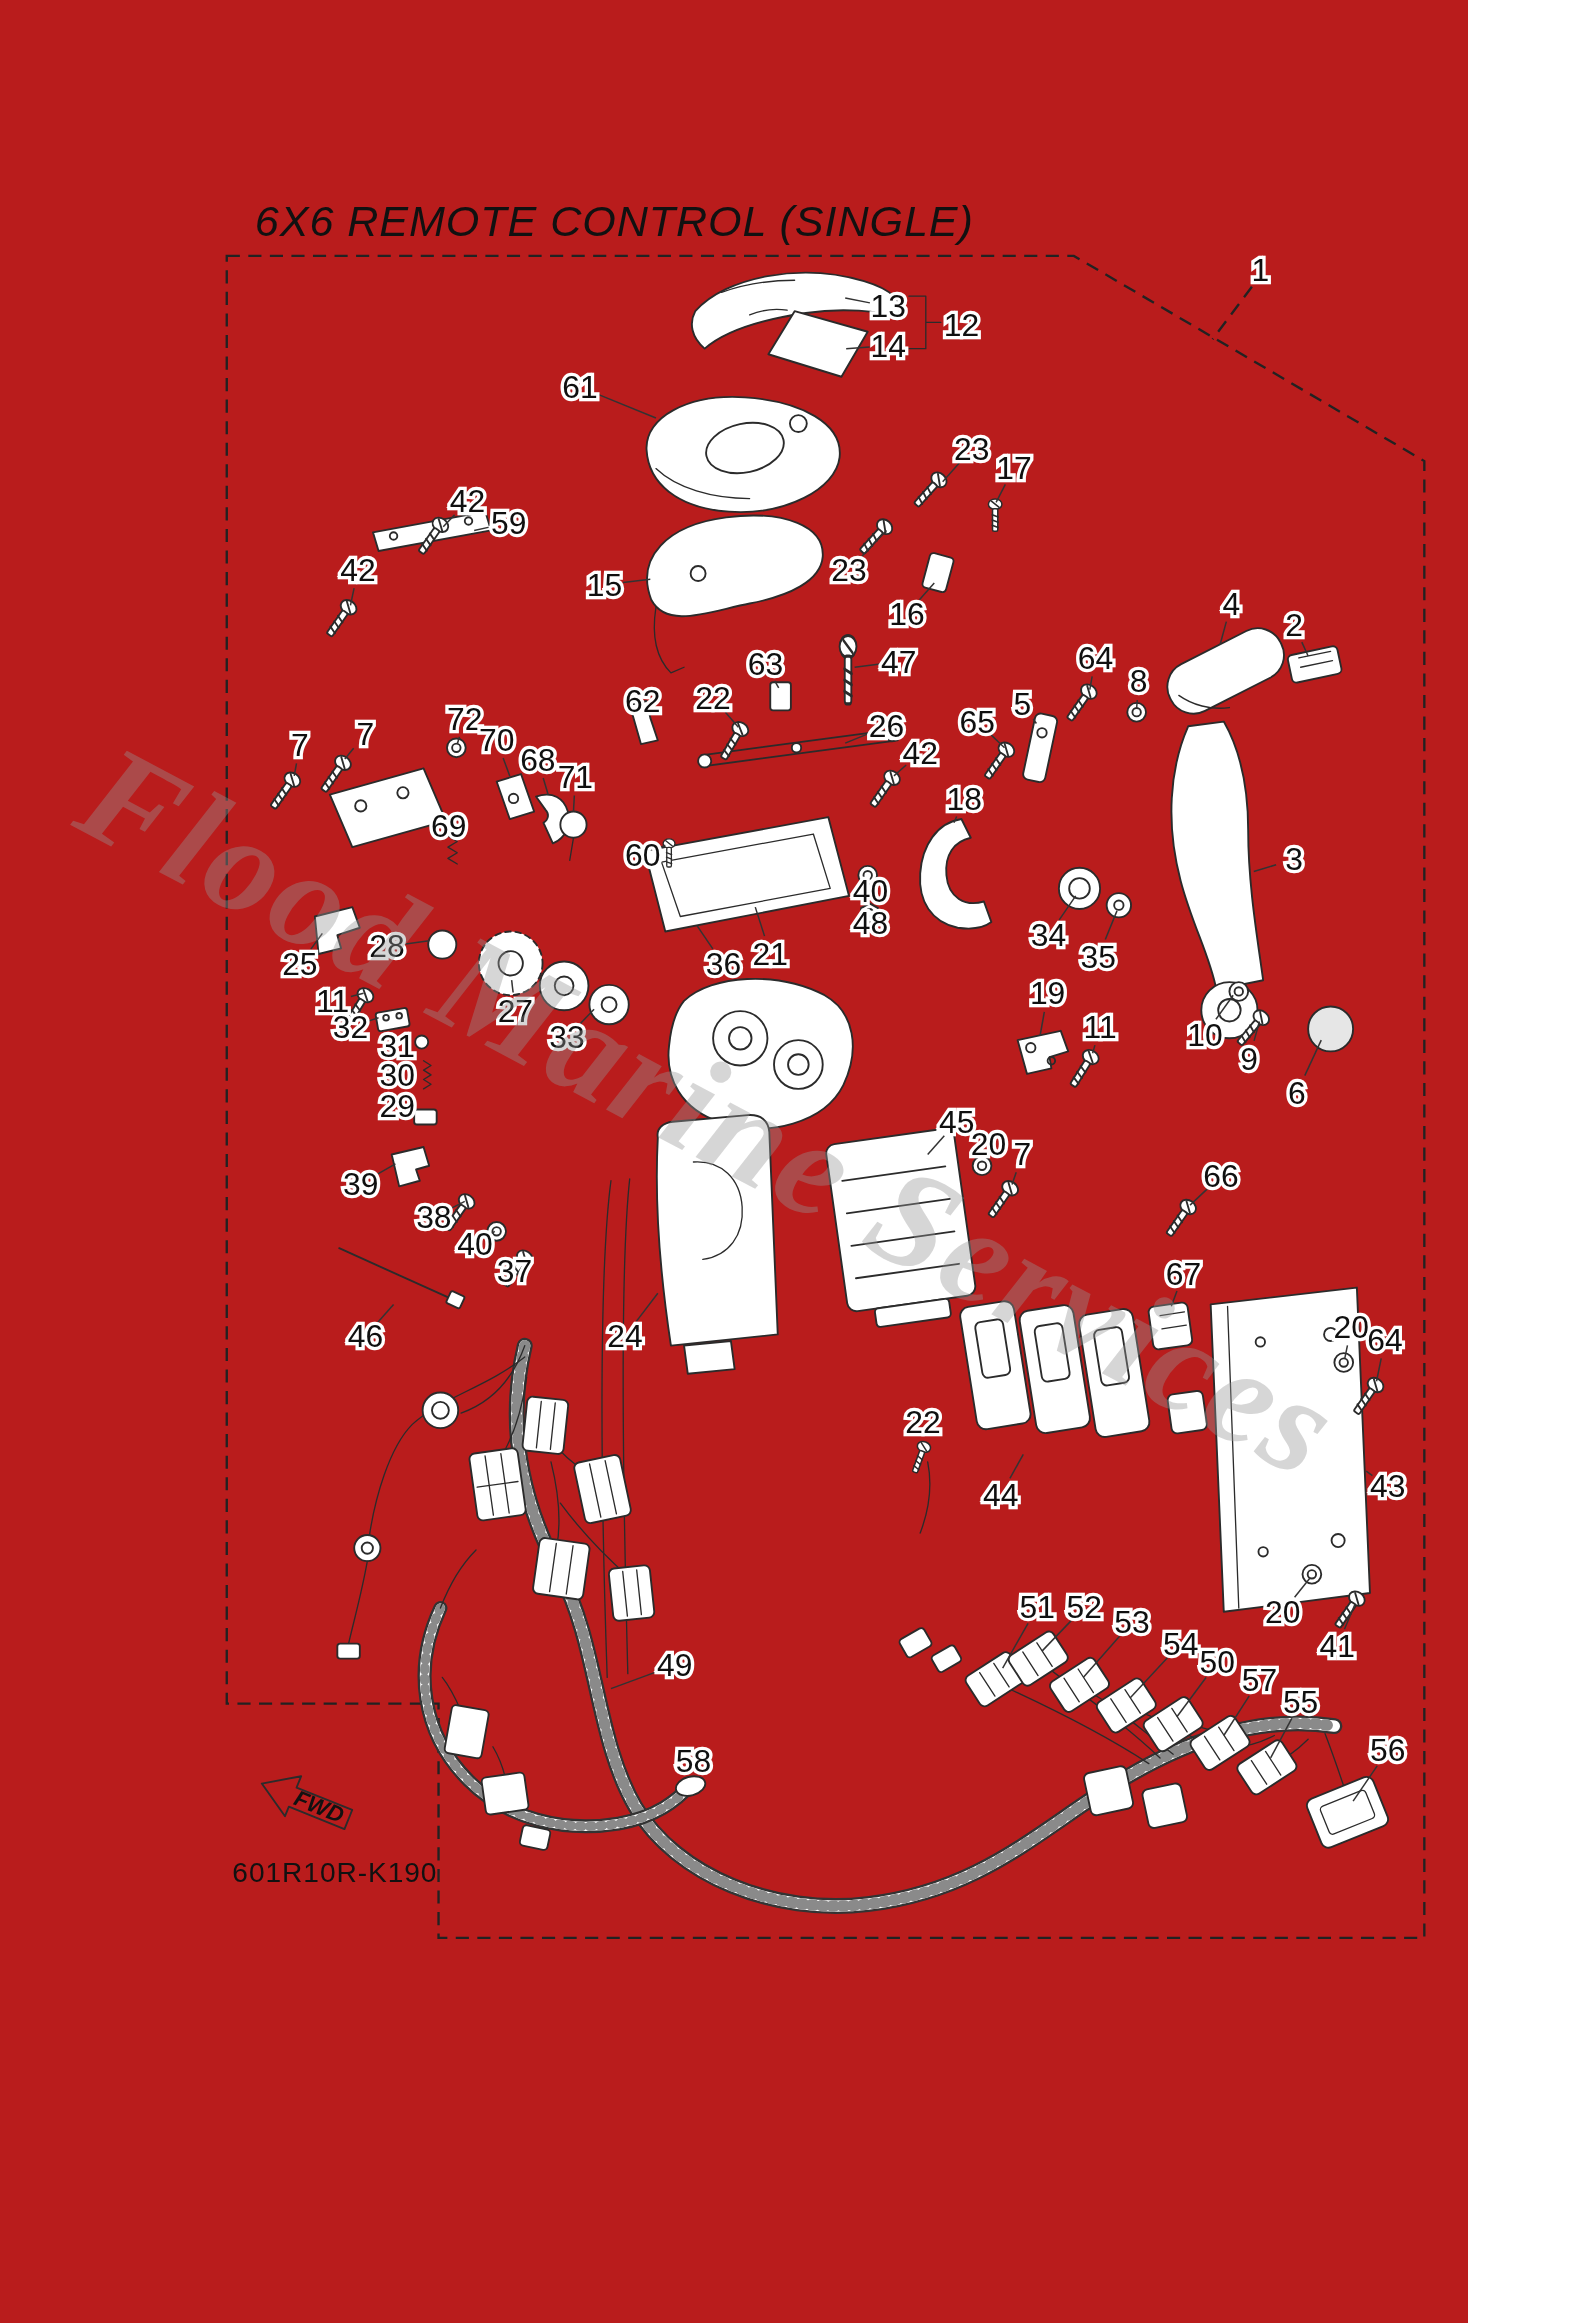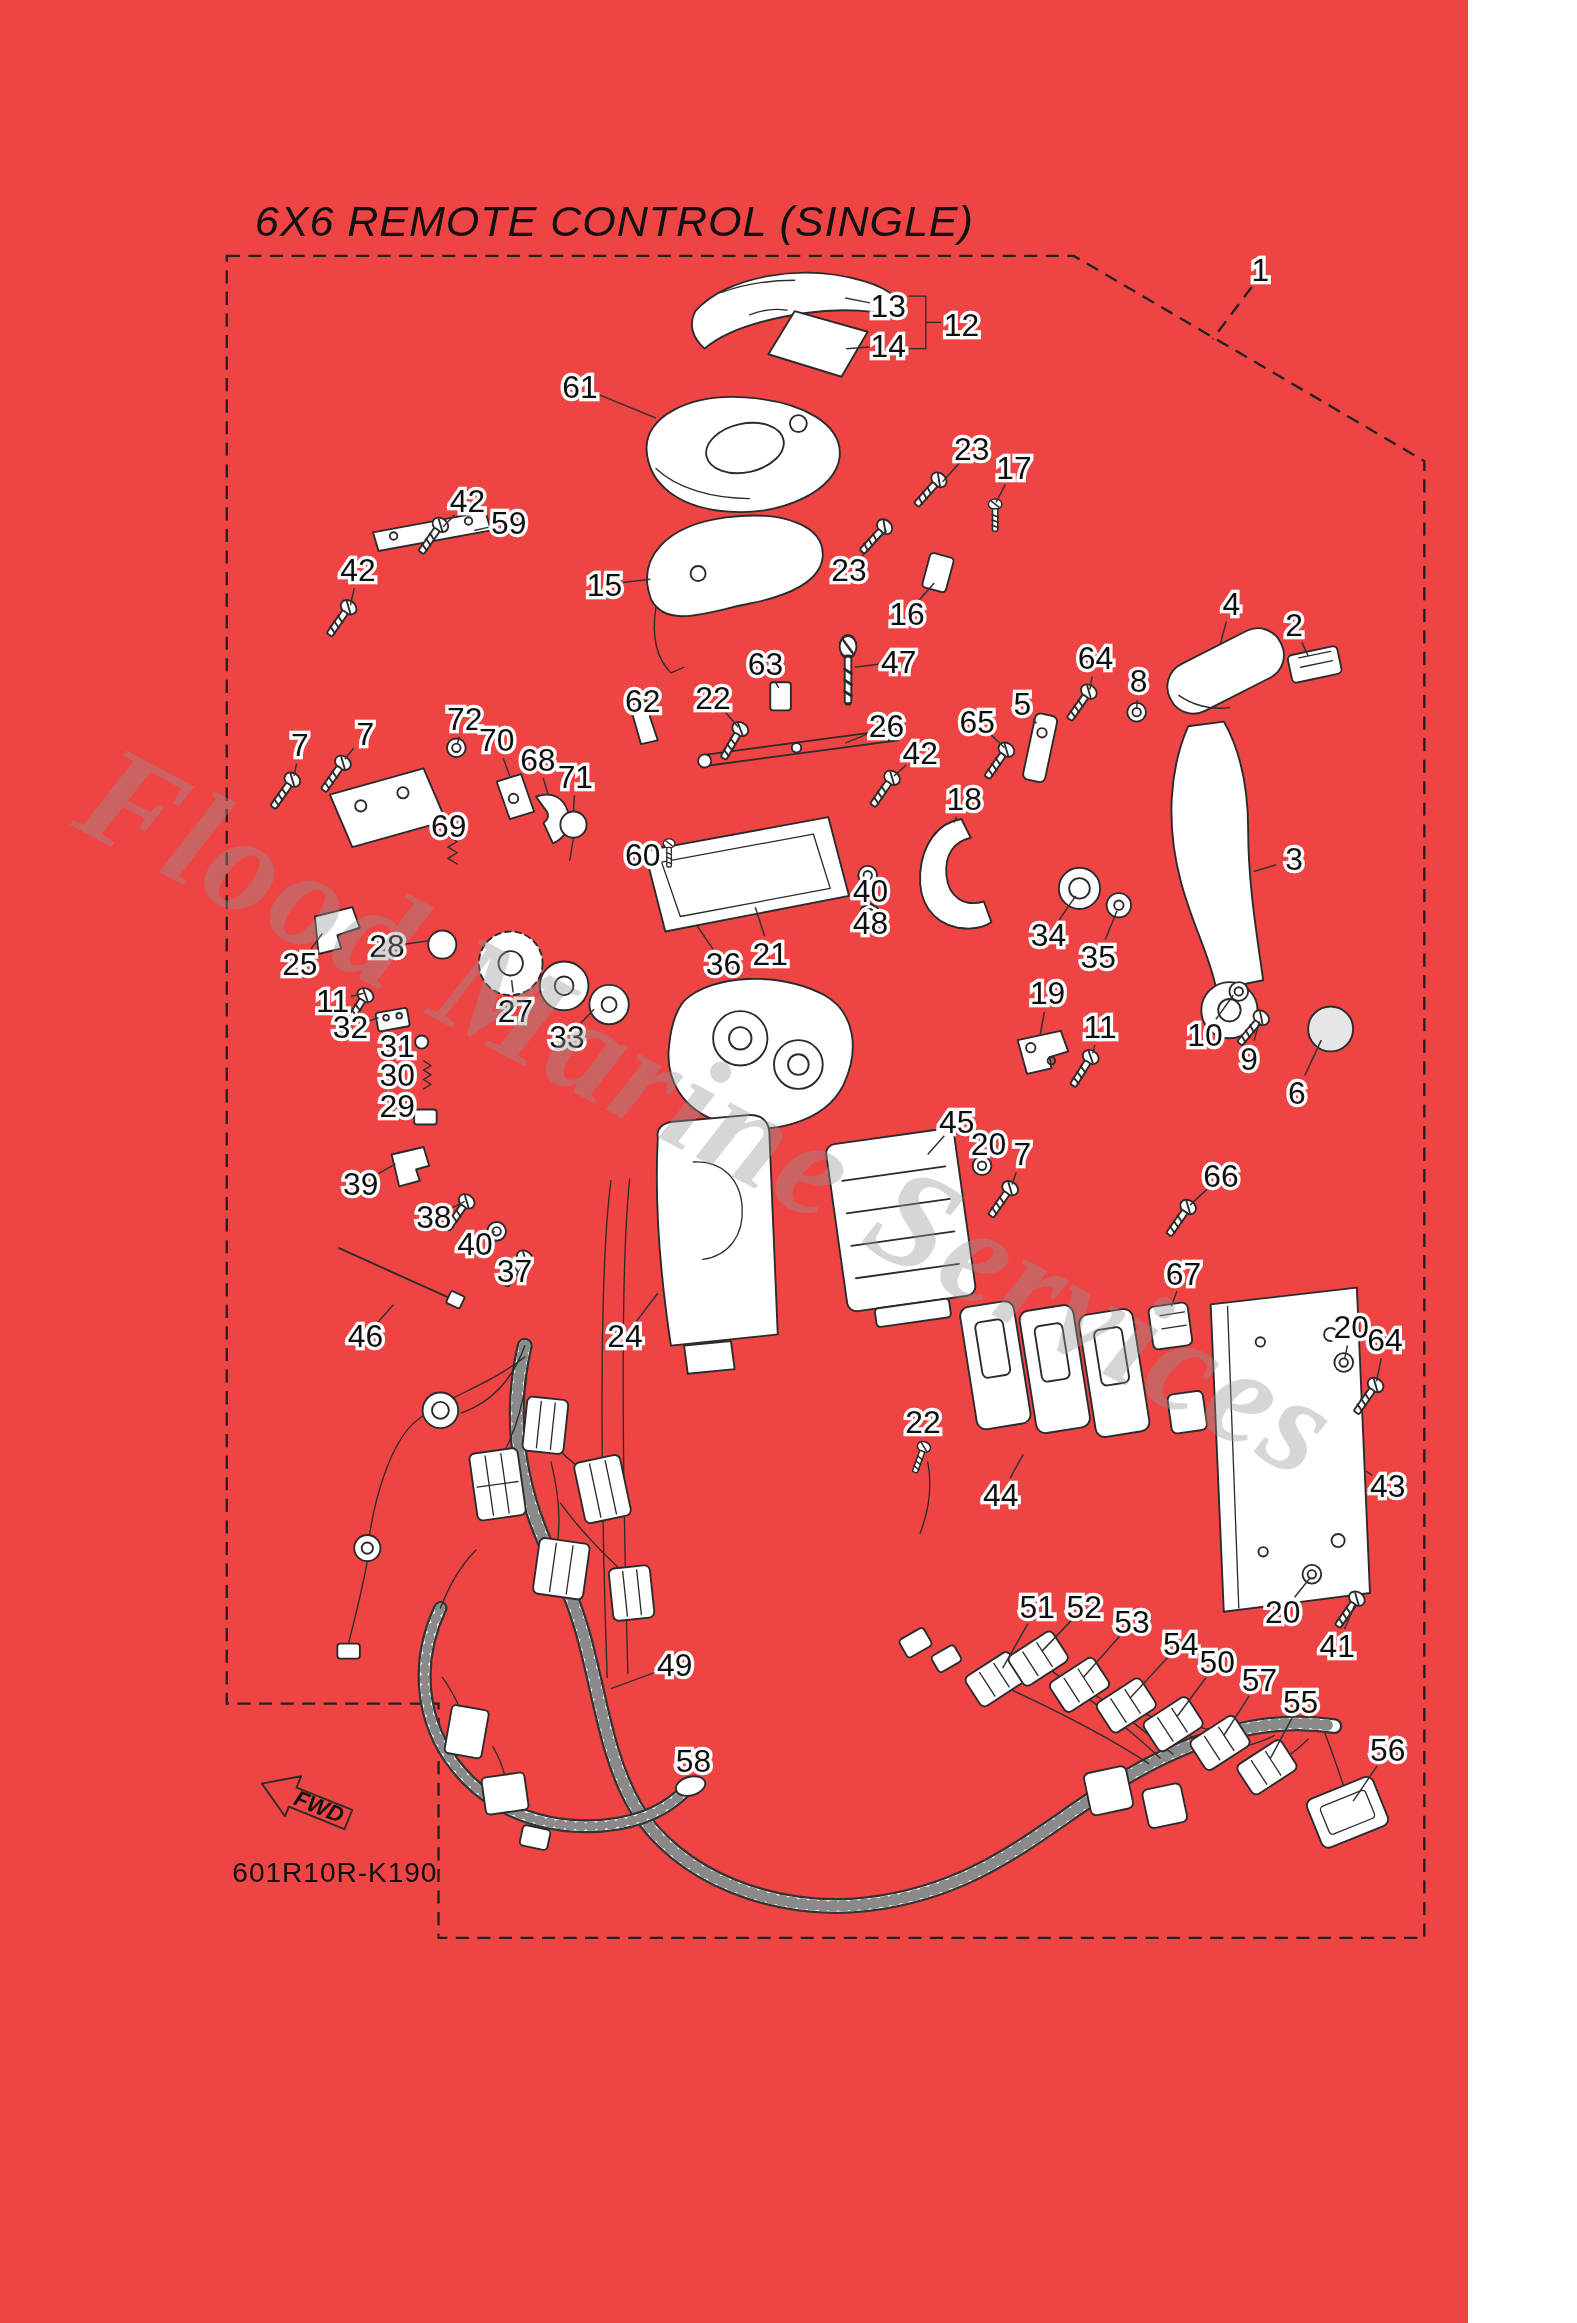--- a/index.html
+++ b/index.html
@@ -1,16 +1,16 @@
 <!DOCTYPE html>
 <html style="font-size:15px"><head>
 <meta charset="utf-8">
 <style>
   html,body{margin:0;padding:0;background:#ffffff;}
-  .page{position:relative;width:1468px;height:2324px;background:#ef4444;overflow:hidden;
+  .page{position:relative;width:1468px;height:2324px;background:#b91c1c;overflow:hidden;
         font-family:"Liberation Sans",sans-serif;}
   svg{display:block;}
   .title{font-family:"Liberation Sans",sans-serif;font-style:italic;font-size:46px;fill:#111;letter-spacing:1px;}
   .code{font-family:"Liberation Sans",sans-serif;font-size:30px;fill:#111;letter-spacing:1px;}
   .callout{font-family:"Liberation Sans",sans-serif;font-size:34px;fill:#101010;
            text-anchor:middle;dominant-baseline:central;
            stroke:#ffffff;stroke-width:7px;paint-order:stroke;font-weight:400;}
   .leader{stroke:#333;stroke-width:1.6;fill:none;}
   .watermark{font-family:"Liberation Serif",serif;font-style:italic;font-weight:700;
              font-size:150px;fill:#969696;opacity:.38;letter-spacing:4px;}

